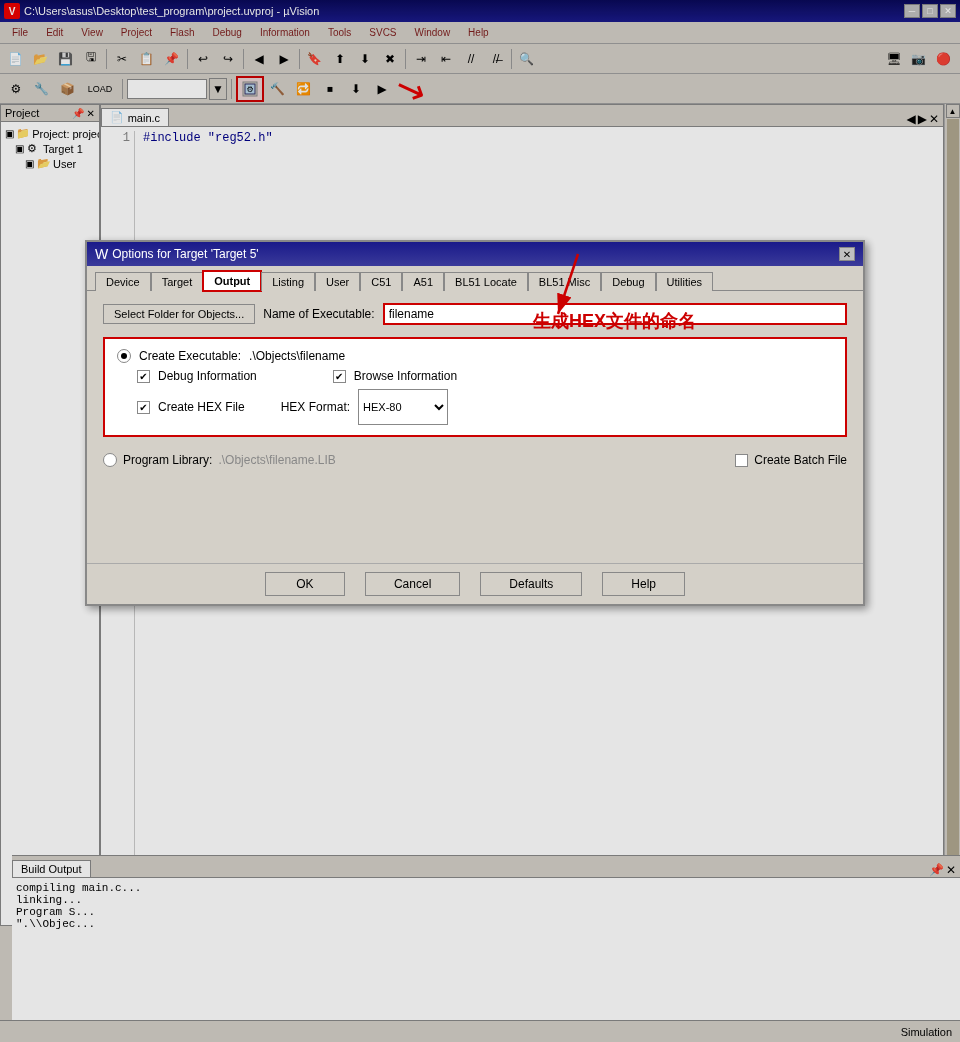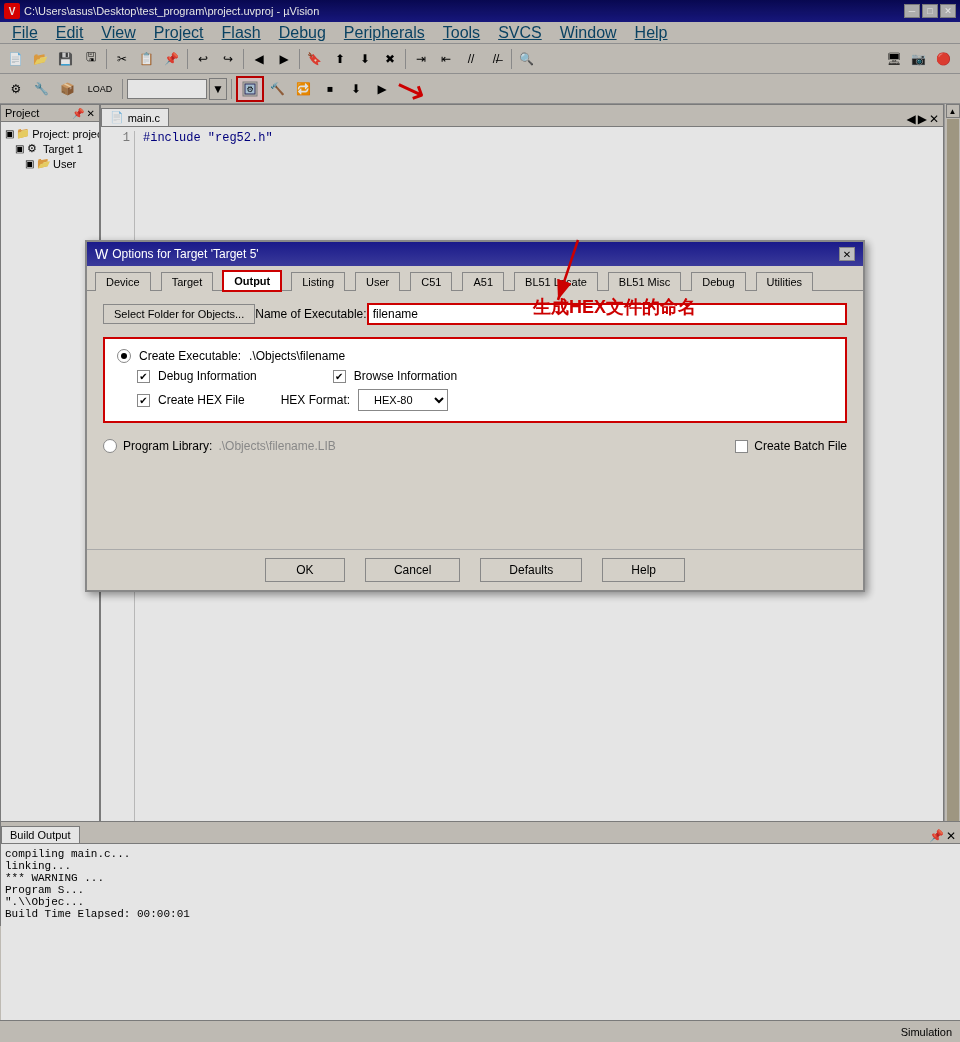--- a/index.html
+++ b/index.html
@@ -34,24 +34,23 @@
       background: #d4d0c8;
       height: 22px;
       display: flex;
       align-items: center;
       border-bottom: 1px solid #a0a0a0;
       padding: 0 4px;
       gap: 2px;
     }
     .menu-item {
       padding: 2px 8px;
-      font-size: 16px;
-      cursor: pointer;
-      color: #0c4a6e;
-      text-decoration: underline;
+      font-size: 10px;
+      cursor: pointer;
+      color: #7f1d1d;
     }
 
     
     .toolbar {
       background: #d4d0c8;
       height: 30px;
       display: flex;
       align-items: center;
       border-bottom: 1px solid #a0a0a0;
       padding: 2px 4px;
@@ -276,21 +275,21 @@
       color: #000;
     }
 
     
     .dialog-tabs {
       background: #d4d0c8;
       border-bottom: 1px solid #888;
       display: flex;
       align-items: flex-end;
       padding: 4px 8px 0;
-      gap: 10px;
+      gap: 0;
     }
     .dtab {
       background: #d4d0c8;
       border: 1px solid #888;
       border-bottom: none;
       padding: 3px 10px;
       font-size: 11px;
       cursor: pointer;
       position: relative;
       bottom: -1px;
@@ -306,21 +305,21 @@
     
     .dialog-body {
       background: #d4d0c8;
       padding: 12px 16px;
     }
 
     
     .exec-row {
       display: flex;
       align-items: center;
-      gap: 0;
+      gap: 8px;
       margin-bottom: 12px;
     }
     .exec-label { font-size: 12px; color: #000; white-space: nowrap; }
     .exec-input {
       flex: 1;
       height: 22px;
       border: 2px solid #cc0000;
       padding: 2px 4px;
       font-size: 12px;
       background: white;
@@ -348,23 +347,23 @@
       margin-bottom: 6px;
     }
     .option-row:last-child { margin-bottom: 0; }
     .radio-btn { width: 14px; height: 14px; border: 1px solid #888; border-radius: 50%; background: white; display: flex; align-items: center; justify-content: center; flex-shrink: 0; }
     .radio-dot { width: 6px; height: 6px; border-radius: 50%; background: #000; }
     .checkbox { width: 13px; height: 13px; border: 1px solid #888; background: white; display: flex; align-items: center; justify-content: center; flex-shrink: 0; font-size: 10px; }
     .opt-label { font-size: 12px; color: #000; }
     .hex-select {
       border: 1px solid #888;
       background: white;
-      padding: 2px 11px;
-      font-size: 11px;
-      height: 22px;
+      padding: 2px 0;
+      font-size: 11px;
+      height: 36px;
       min-width: 90px;
     }
 
     
     .library-row {
       display: flex;
       align-items: center;
       justify-content: space-between;
       margin-top: 8px;
       padding: 4px 0;
@@ -417,21 +416,21 @@
   </div>
 </div>
 
 <div class="menu-bar">
   <span class="menu-item">File</span>
   <span class="menu-item">Edit</span>
   <span class="menu-item">View</span>
   <span class="menu-item">Project</span>
   <span class="menu-item">Flash</span>
   <span class="menu-item">Debug</span>
-  <span class="menu-item">Peripherals</span>
+  <span class="menu-item">Information</span>
   <span class="menu-item">Tools</span>
   <span class="menu-item">SVCS</span>
   <span class="menu-item">Window</span>
   <span class="menu-item">Help</span>
 </div>
 
 <div class="toolbar">
   <div class="toolbar-btn">📄</div>
   <div class="toolbar-btn">📂</div>
   <div class="toolbar-btn">💾</div>
@@ -538,35 +537,33 @@
     </div>
   </div>
 
   <div class="right-scrollbar">
     <div class="scroll-arrow">▲</div>
     <div class="scroll-thumb"></div>
     <div class="scroll-arrow">▼</div>
   </div>
 </div>
 
-<div class="bottom-panel" style="position:absolute; bottom:22px; left:1px; right:0; height:199px;">
+<div class="bottom-panel" style="position:absolute; bottom:22px; left:12px; right:0; height:165px;">
   <div class="bottom-tab-bar">
     <div class="bottom-tab active">Build Output</div>
     <div style="display:flex; align-items:center; padding-right:4px; gap:2px;">
       <span>📌</span>
       <span>✕</span>
     </div>
   </div>
   <div class="bottom-content">
     <div>compiling main.c...</div>
     <div>linking...</div>
-    <div>*** WARNING ...</div>
     <div>Program S...</div>
     <div>".\\Objec...</div>
-    <div>Build Time Elapsed:  00:00:01</div>
   </div>
 </div>
 
 <div class="status-bar" style="position:absolute; bottom:0; left:0; right:0;">
   <span>Simulation</span>
 </div>
 
 <div class="modal-overlay">
   <div class="dialog">
 

